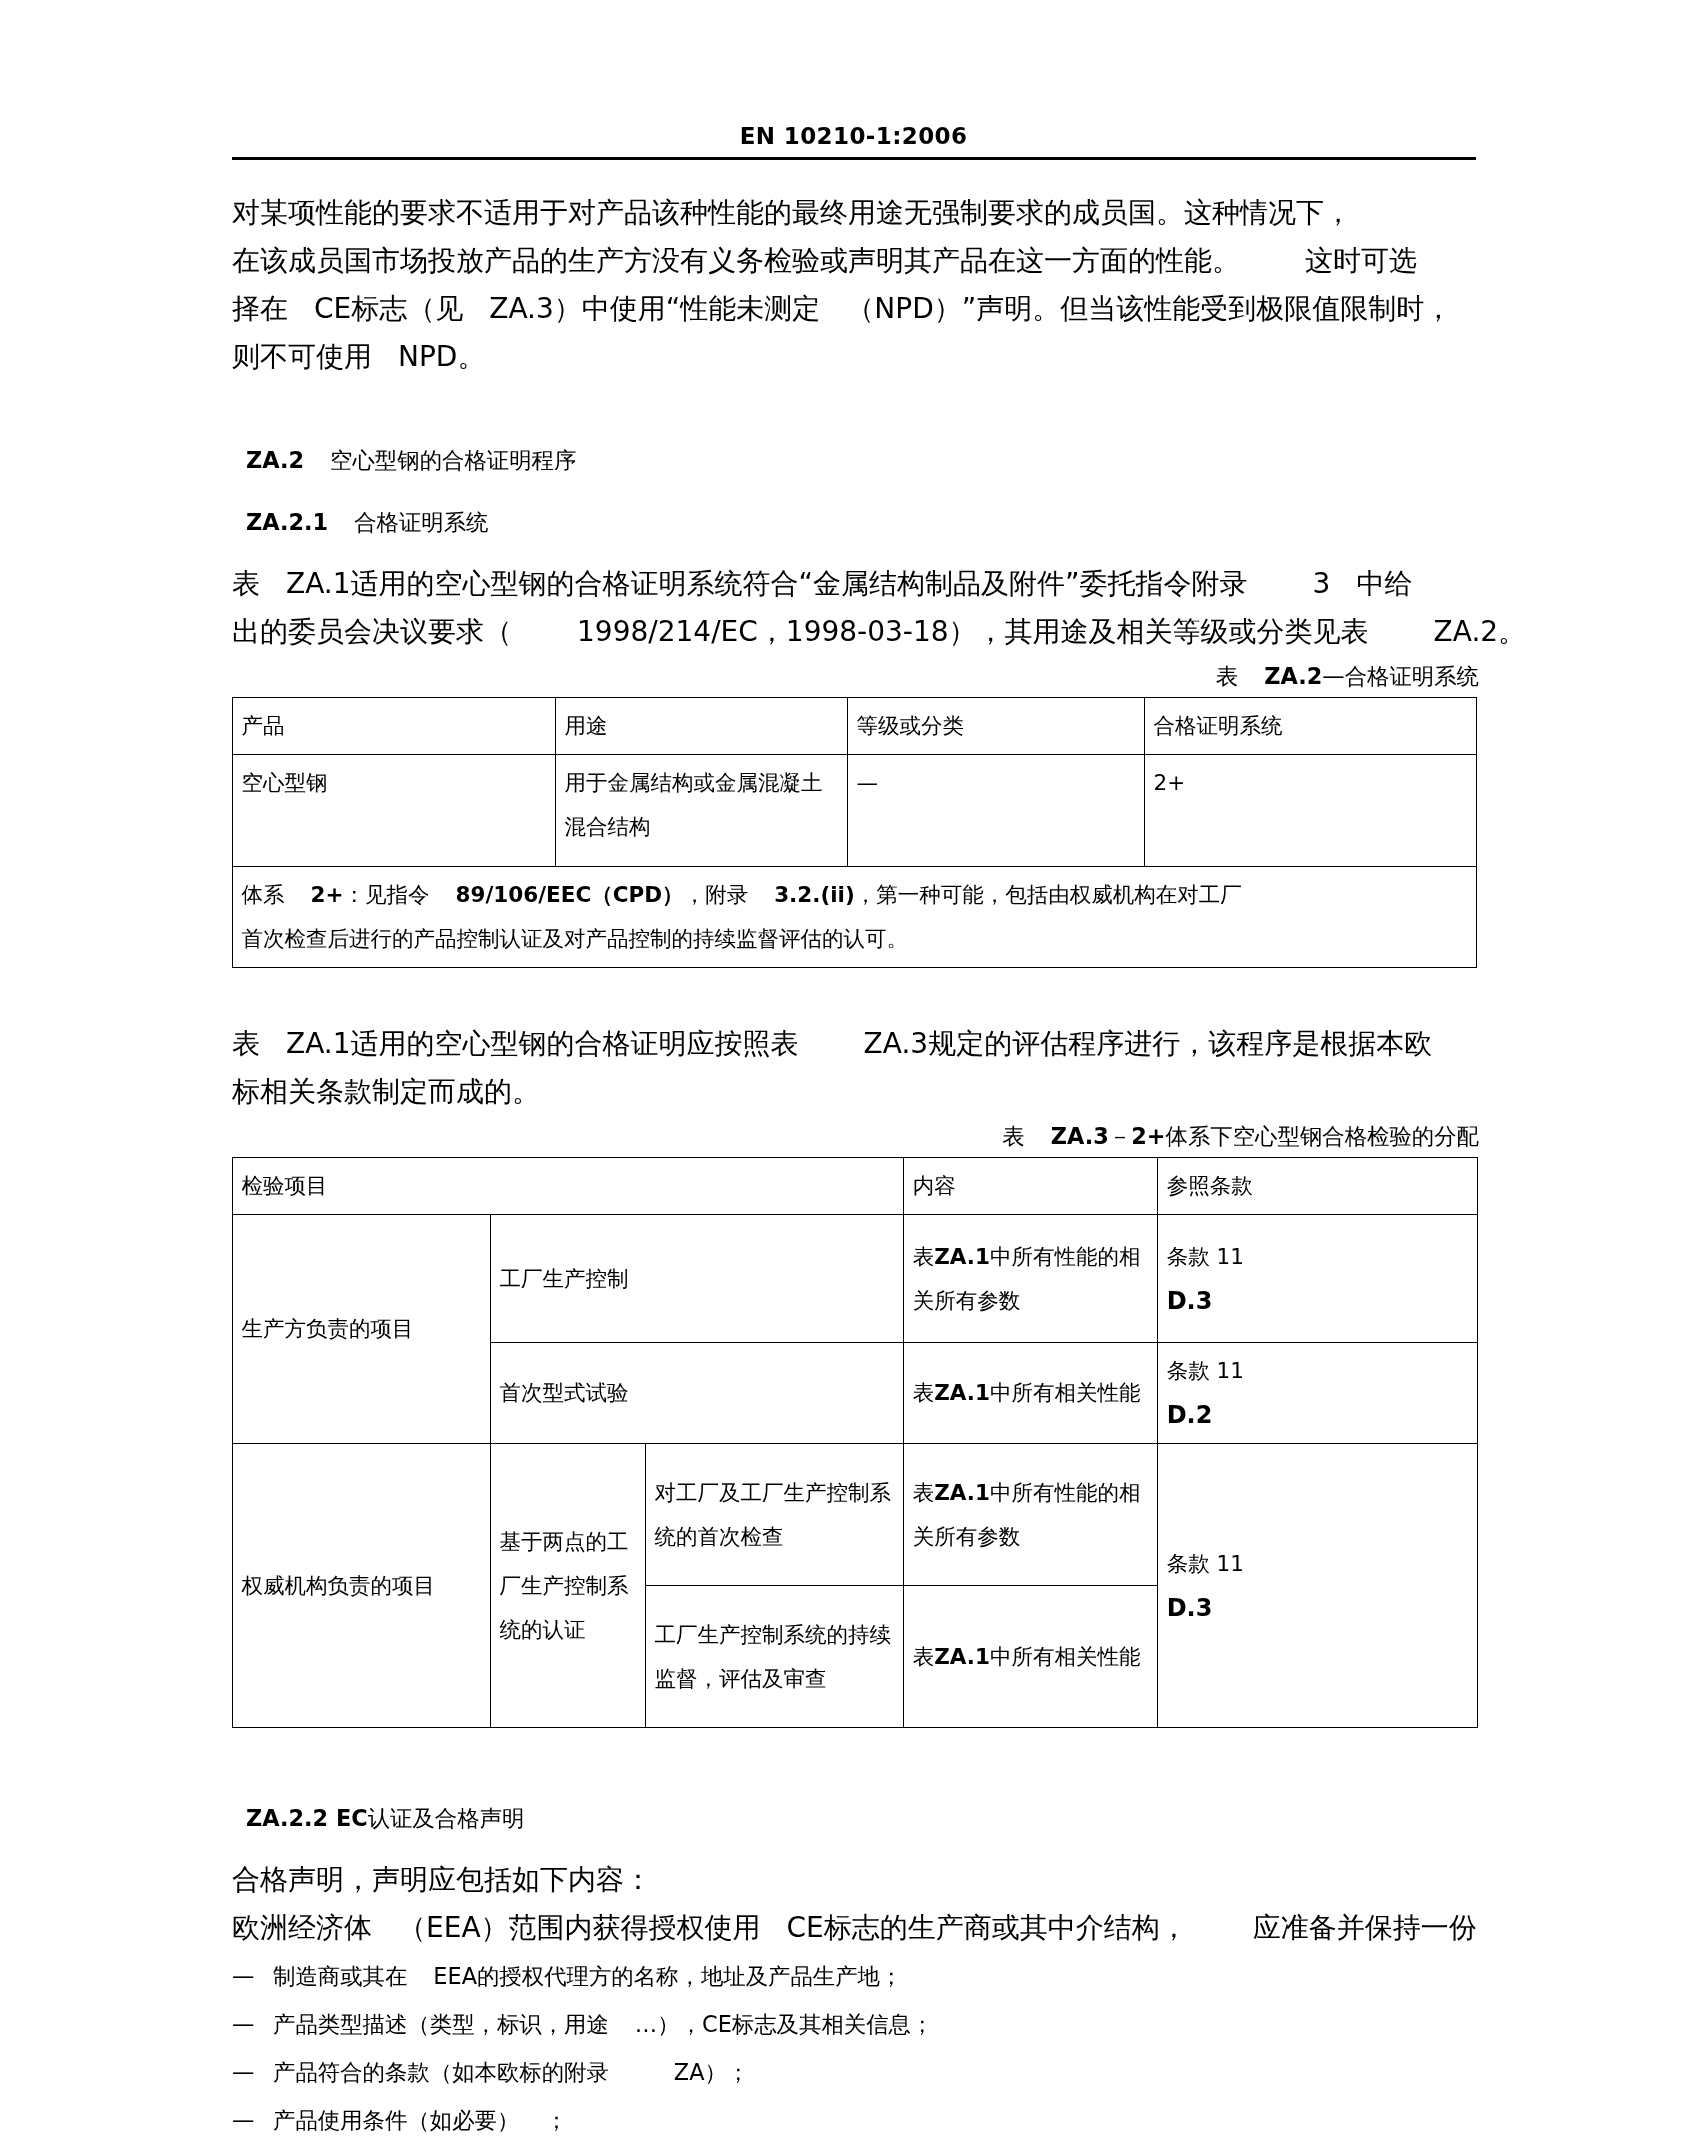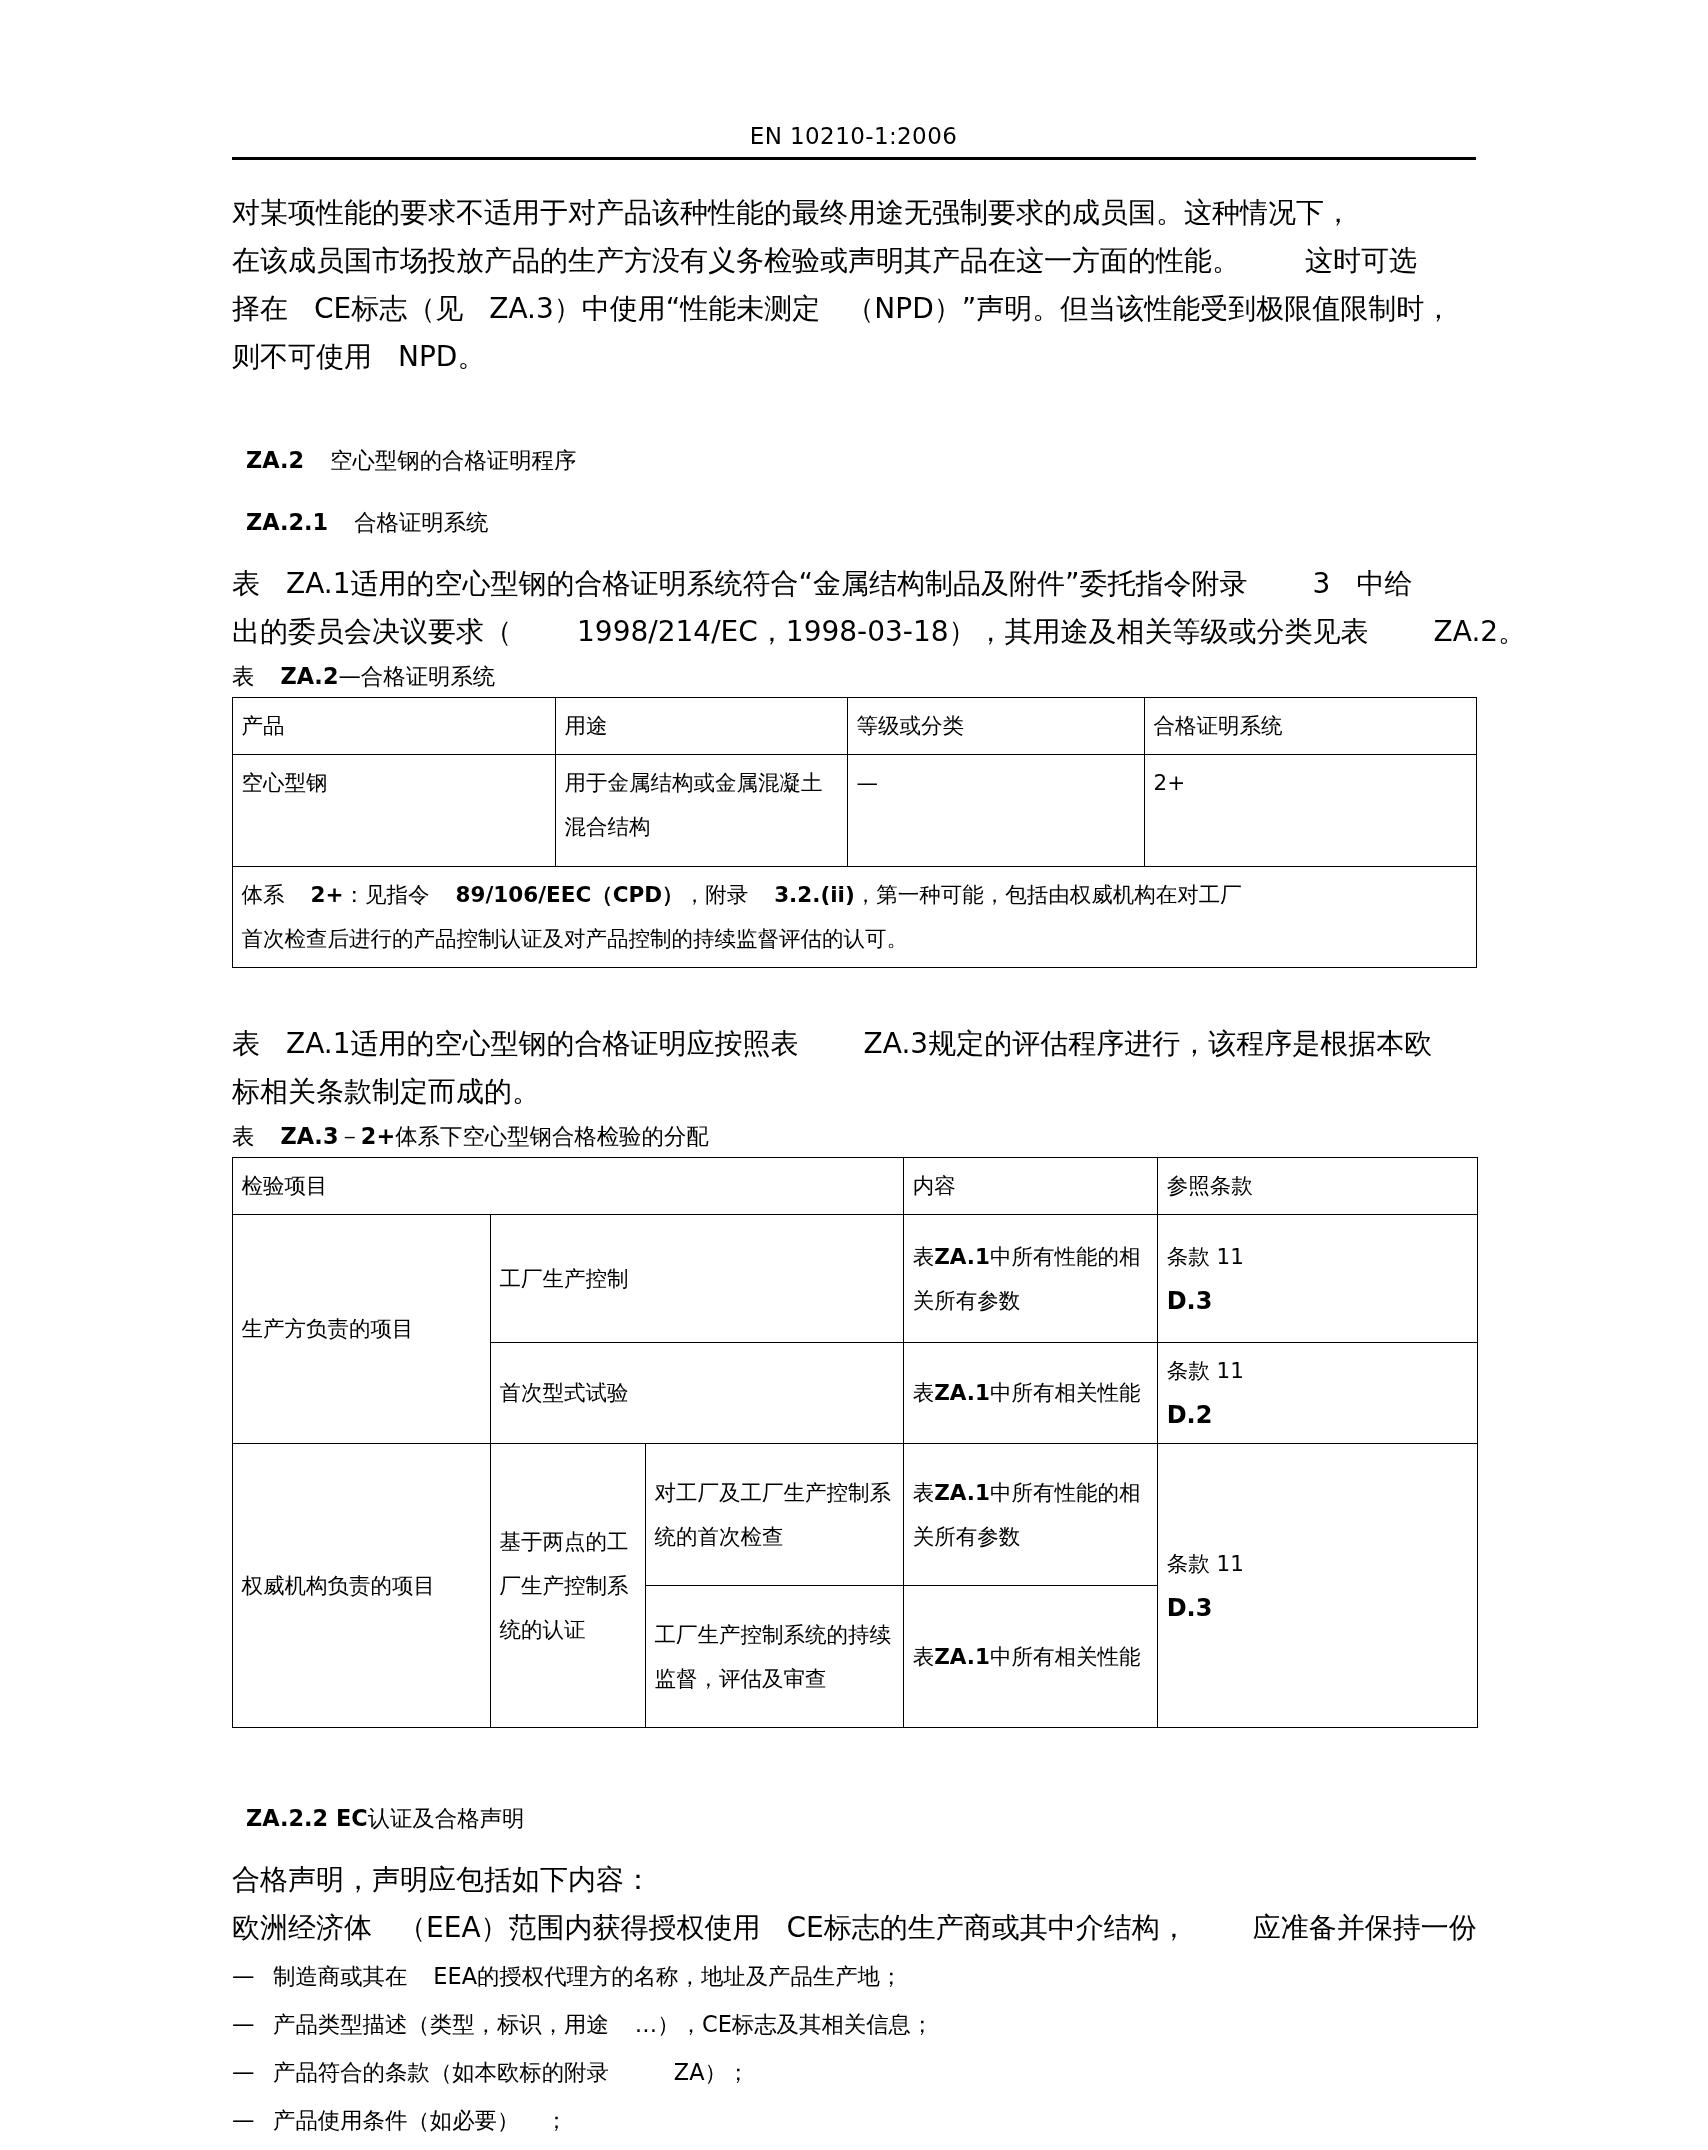--- a/index.html
+++ b/index.html
@@ -22,21 +22,21 @@
   }
 
   
   .doc-header {
     position: absolute;
     top: 123px;
     left: 232px;
     width: 1243px;
     text-align: center;
     font-size: 23px;
-    font-weight: 400;
+    font-weight: 700;
     letter-spacing: 0.4px;
   }
   .header-rule {
     position: absolute;
     top: 157px;
     left: 232px;
     width: 1244px;
     height: 3px;
     background: #000000;
   }
@@ -68,21 +68,21 @@
     white-space: nowrap;
   }
   h3.sec-head .num { font-weight: 700; }
   .gap-md { height: 41px; }
   .gap-lg { height: 52px; }
 
   
   .tbl-caption {
     font-size: 22.4px;
     line-height: 41px;
-    text-align: left;
+    text-align: right;
     white-space: nowrap;
   }
   .tbl-caption .b { font-weight: 700; }
 
   
   table.doc-table {
     border-collapse: collapse;
     table-layout: fixed;
     width: 1244px;
     margin: 0;

